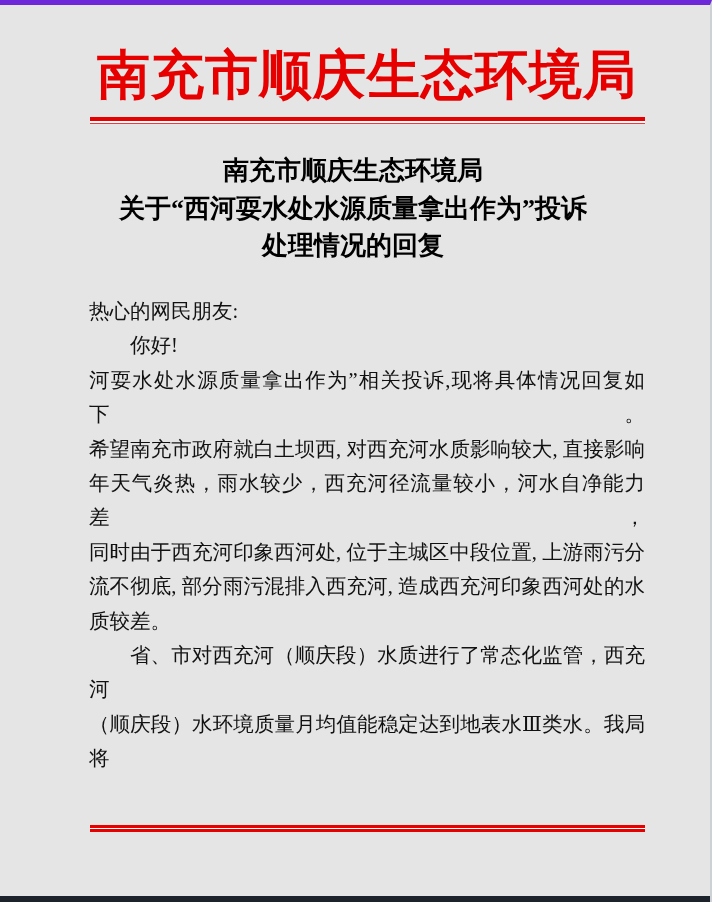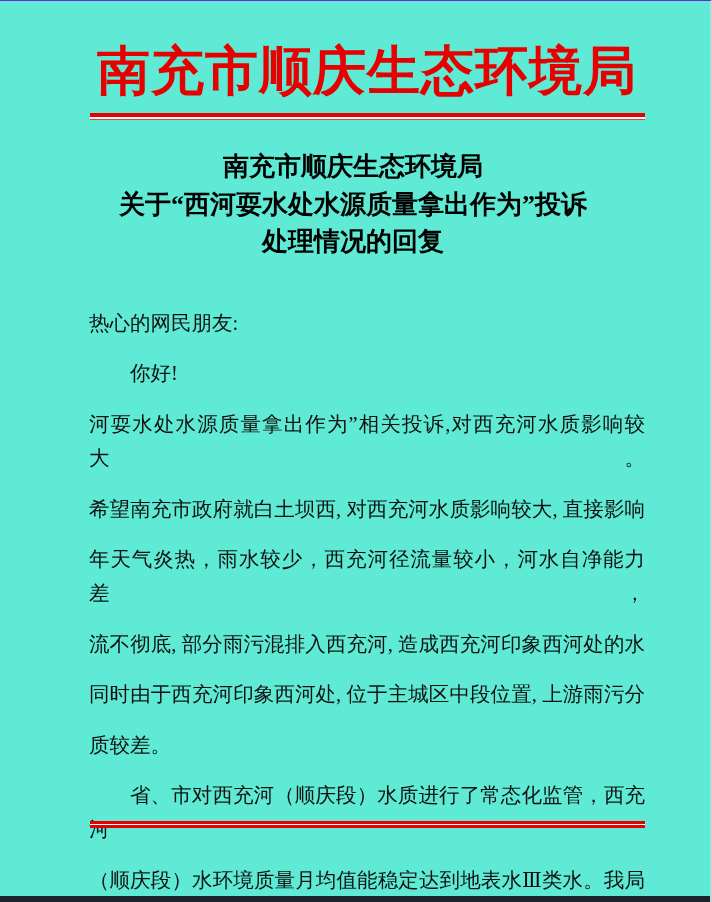--- a/index.html
+++ b/index.html
@@ -14,22 +14,22 @@
   body{
     width:712px;height:902px;
     background:#ffffff;
     font-family:"Liberation Serif","DejaVu Serif",serif;
     color:var(--text_black);
     position:relative;
     overflow:hidden;
   }
   .page{
     position:absolute;inset:0;
-    background:#5eead4;
-    border-top:1px solid #6d28d9;
+    background:#e5e5e5;
+    border-top:5px solid #6d28d9;
     border-right:2px solid var(--page_edge_gray);
   }
   .letterhead{
     position:absolute;
     top:38px;left:88px;width:558px;
     text-align:center;
     color:var(--accent_red);
     font-size:53px;
     font-weight:bold;
     line-height:64px;
@@ -58,21 +58,20 @@
     position:absolute;
     top:289px;left:89px;width:556px;
     font-size:20.5px;
     line-height:34.4px;
     color:#111;
   }
   .line{
     text-align:justify;
     text-align-last:left;
     white-space:normal;
-    margin-top:16px;
   }
   .line.fill{text-align-last:justify;}
   .line.ind{text-indent:2em;}
   .line b{font-weight:bold;}
   .bottom-edge{
     position:absolute;left:0;right:0;bottom:0;
     height:6px;
     background:var(--page_edge_dark);
   }
 </style>
@@ -91,25 +90,25 @@
 
   <div class="title">
     <div>南充市顺庆生态环境局</div>
     <div>关于“西河耍水处水源质量拿出作为”投诉</div>
     <div>处理情况的回复</div>
   </div>
 
   <div class="body-text">
     <div class="line">热心的网民朋友:</div>
     <div class="line ind">你好!</div>
-    <div class="line fill">河耍水处水源质量拿出作为”相关投诉,对西充河水质影响较大。</div>
+    <div class="line fill">河耍水处水源质量拿出作为”相关投诉,现将具体情况回复如下。</div>
     <div class="line fill">希望南充市政府就白土坝西, 对西充河水质影响较大, 直接影响</div>
     <div class="line fill">年天气炎热，雨水较少，西充河径流量较小，河水自净能力差，</div>
+    <div class="line fill">同时由于西充河印象西河处, 位于主城区中段位置, 上游雨污分</div>
     <div class="line fill">流不彻底, 部分雨污混排入西充河, 造成西充河印象西河处的水</div>
-    <div class="line fill">同时由于西充河印象西河处, 位于主城区中段位置, 上游雨污分</div>
     <div class="line">质较差。</div>
     <div class="line ind fill">省、市对西充河（顺庆段）水质进行了常态化监管，西充河</div>
     <div class="line fill">（顺庆段）水环境质量月均值能稳定达到地表水Ⅲ类水。我局将</div>
 
   </div>
 
   <div class="rule rule-footer">
     <div class="r-top"></div>
     <div class="r-gap"></div>
     <div class="r-bot"></div>

